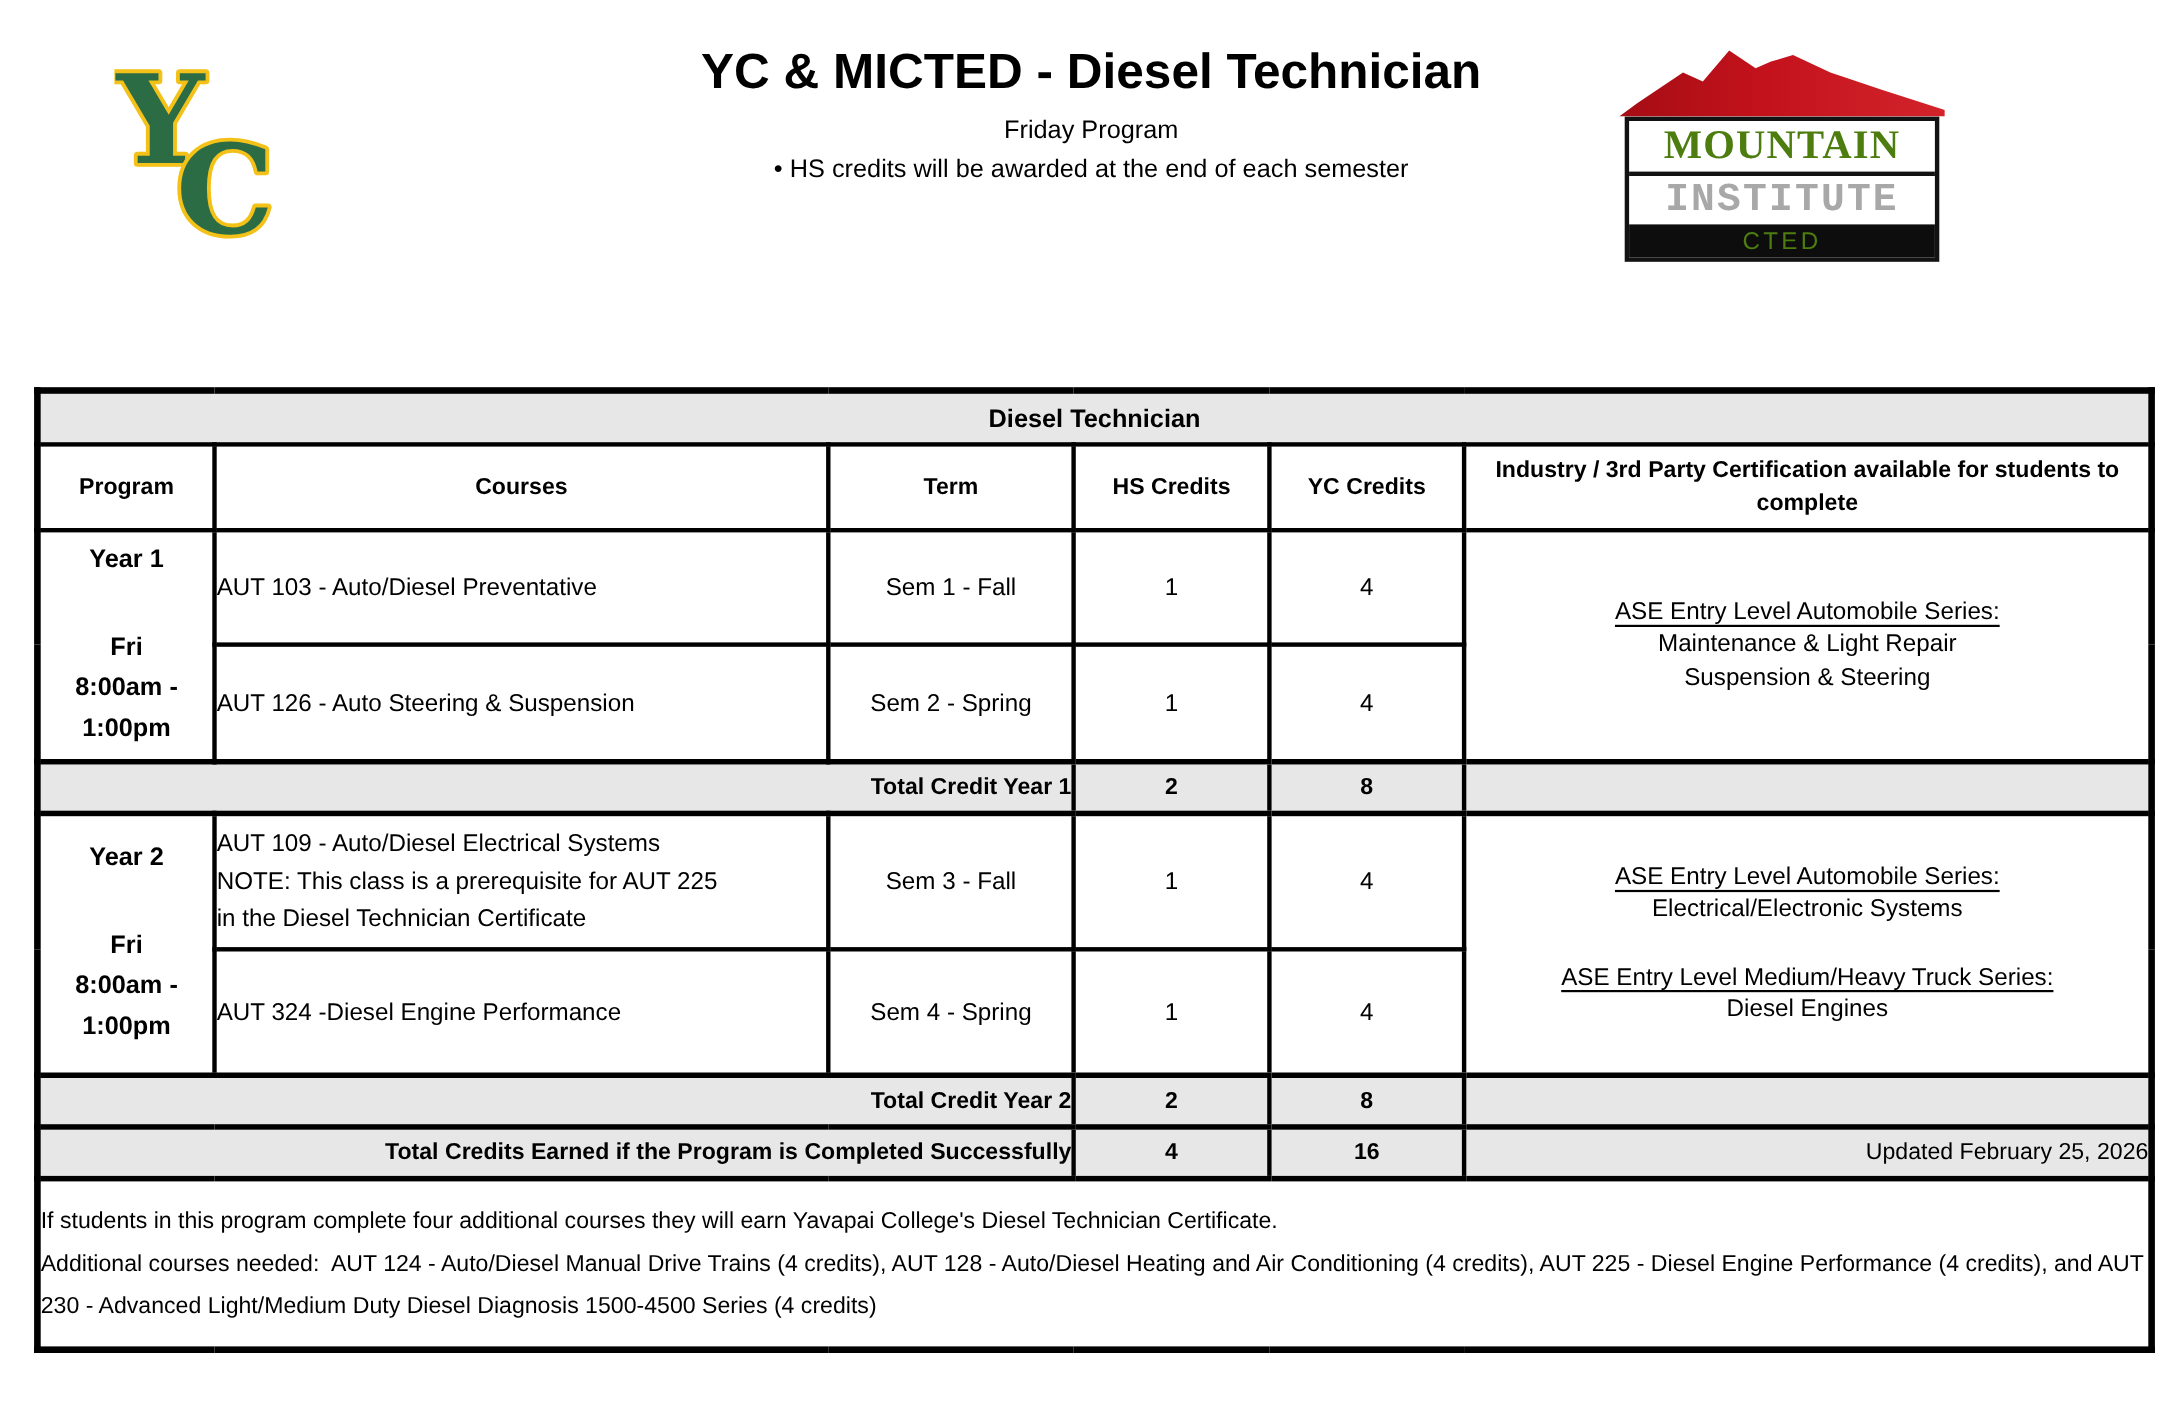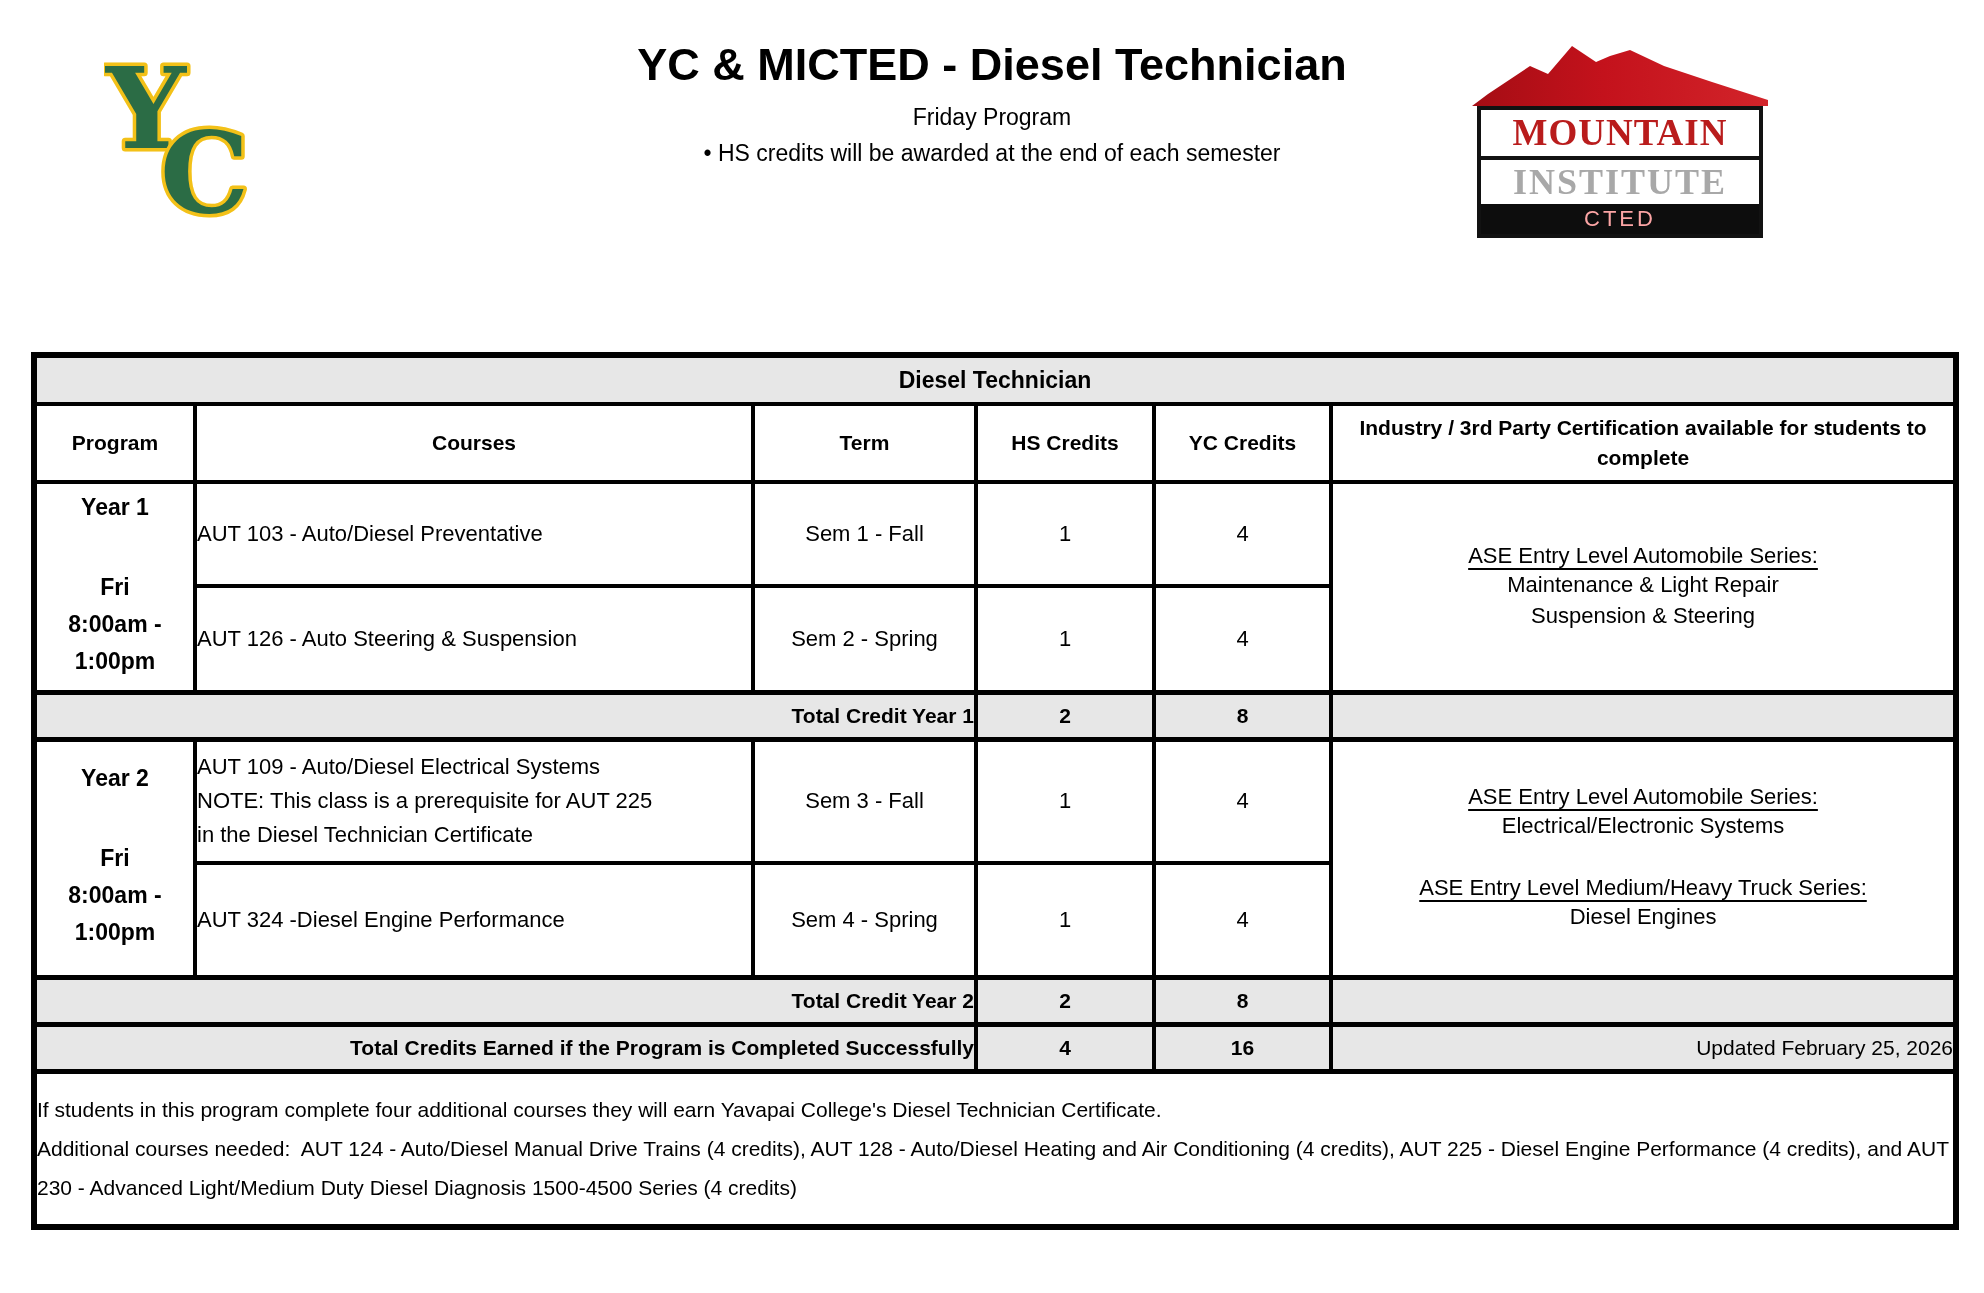--- a/index.html
+++ b/index.html
@@ -15,26 +15,26 @@
   .subtitle{font-size:31px;font-weight:bold;margin-top:16px;}
   .prog-line{font-size:23px;margin-top:14px;}
   .cap-line{font-size:23px;margin-top:8px;}
   .bullet-line{font-size:23px;margin-top:9px;}
   
   .yc-logo{position:absolute;left:104px;top:46px;width:170px;height:175px;}
   
   .mi-logo{position:absolute;left:1472px;top:42px;width:296px;}
   .mi-mountain{display:block;width:296px;height:64px;}
   .mi-box{border:4px solid #121212;background:#fff;margin:0 5px;}
-  .mi-row1{font-family:"Liberation Serif",serif;font-weight:600;color:#b91c1c;
+  .mi-row1{font-family:"Liberation Serif",serif;font-weight:600;color:#4d7c0f;
            font-size:37px;letter-spacing:1px;text-align:center;line-height:46px;
            border-bottom:4px solid #121212;}
-  .mi-row2{font-family:Liberation Serif, serif;font-weight:600;color:#a8a8a8;
+  .mi-row2{font-family:Liberation Mono, monospace;font-weight:600;color:#a8a8a8;
            font-size:36px;letter-spacing:2px;text-align:center;line-height:44px;}
-  .mi-row3{background:#0d0d0d;color:#fca5a5;font-size:22px;letter-spacing:3px;
+  .mi-row3{background:#0d0d0d;color:#4d7c0f;font-size:22px;letter-spacing:3px;
            text-align:center;line-height:30px;}
   
   .tbl{border-collapse:collapse;table-layout:fixed;width:1922px;margin-left:31px;
        border:6px solid #000;}
   .tbl td{border:4px solid #000;vertical-align:middle;padding:0;overflow:hidden;}
   .gray{background:#e7e7e7;}
   .tbl-title{height:44px;text-align:center;font-weight:bold;font-size:23px;}
   .col-head{height:74px;text-align:center;font-weight:bold;font-size:21px;line-height:1.45;padding:0 8px;}
   .course-cell{font-size:22px;text-align:left;padding:4px 10px;white-space:pre-line;line-height:1.55;}
   .term-cell{font-size:22px;text-align:center;}

